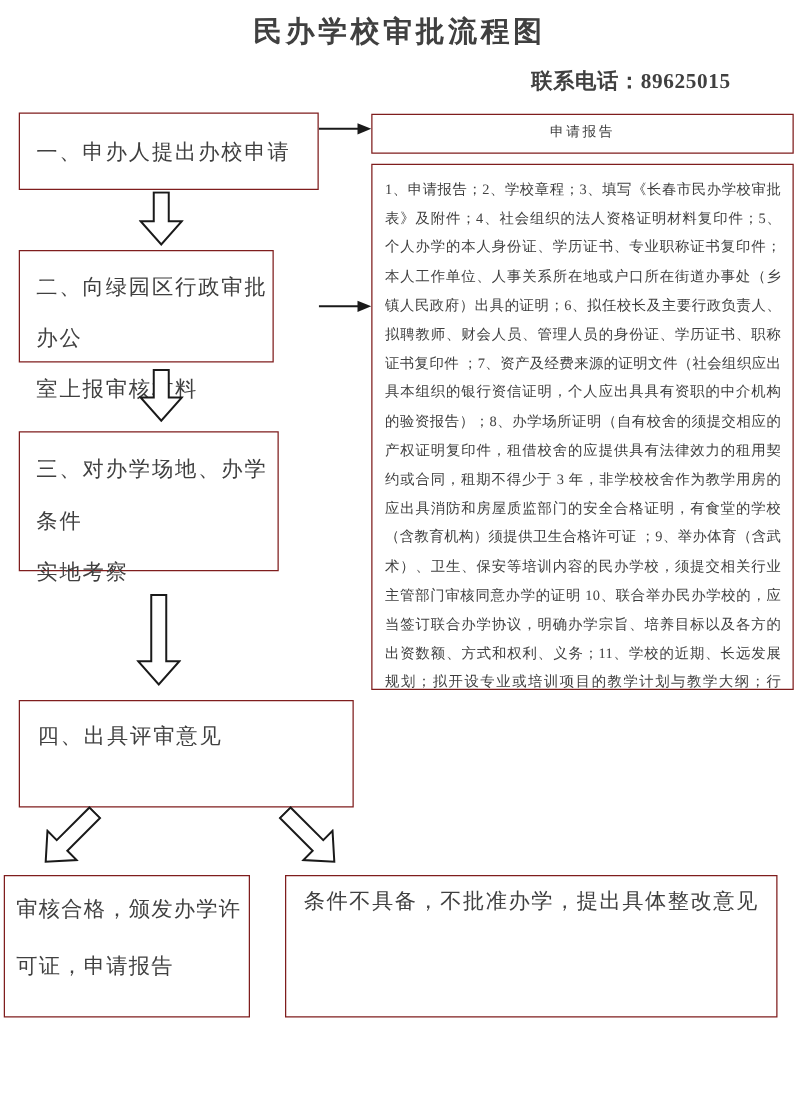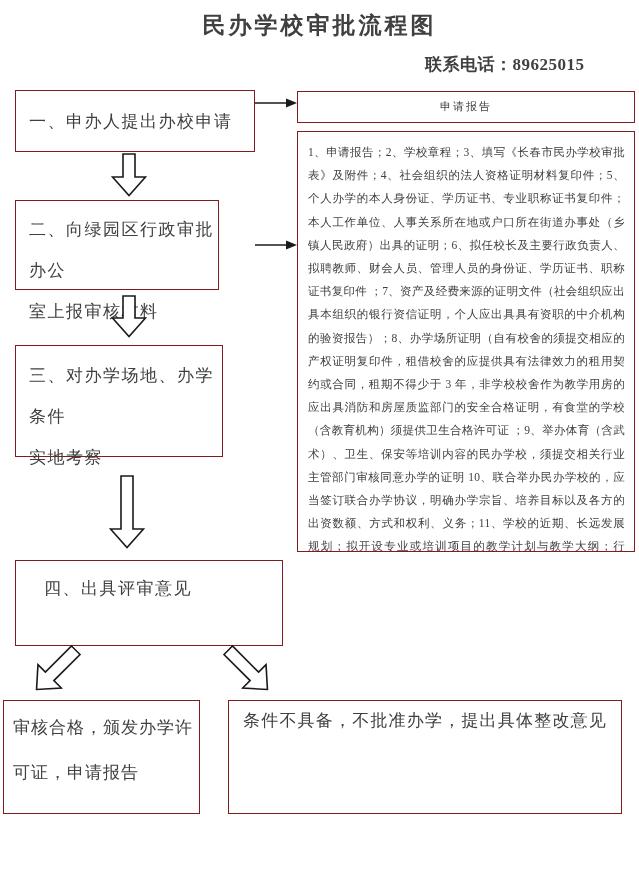--- a/index.html
+++ b/index.html
@@ -13,21 +13,21 @@
     font-family:"Liberation Sans","DejaVu Sans",sans-serif;
     font-weight:bold;font-size:23px;letter-spacing:3px;
   }
   .subrow-dept{position:absolute;top:53px;left:25px;font-weight:600;font-size:17px;letter-spacing:1px;}
   .subrow-phone{position:absolute;top:53px;left:425px;font-weight:600;font-size:17px;letter-spacing:0.5px;}
   .box{position:absolute;border:1px solid #7f1d1d;background:#fff;box-sizing:border-box;}
   .step-text{font-size:17px;letter-spacing:1.5px;}
   #box1{left:15px;top:90px;width:240px;height:62px;display:flex;align-items:center;padding-left:13px;}
   #box2{left:15px;top:200px;width:204px;height:90px;padding:8px 4px 0 13px;line-height:41px;}
   #box3{left:15px;top:345px;width:208px;height:112px;padding:9px 4px 0 13px;line-height:41px;}
-  #box4{left:15px;top:560px;width:268px;height:86px;padding:16px 4px 0 28px;}
+  #box4{left:15px;top:560px;width:268px;height:86px;padding:16px 4px 0 14px;}
   #passBox{left:3px;top:700px;width:197px;height:114px;padding:4px 2px 10px 9px;line-height:45px;font-size:17px;letter-spacing:1px;}
   #failBox{left:228px;top:700px;width:394px;height:114px;padding:8px 6px 0 14px;font-size:17px;letter-spacing:1.2px;}
   #reportBox{left:297px;top:91px;width:338px;height:32px;line-height:29px;text-align:center;font-size:11px;letter-spacing:2px;}
   #detailBox{
     left:297px;top:131px;width:338px;height:421px;padding:9px 9px 0 10px;
     font-size:11.5px;line-height:23.2px;text-align:justify;letter-spacing:0.3px;
     overflow:hidden;
   }
   .line{display:block;}
   .arrow{position:absolute;}

